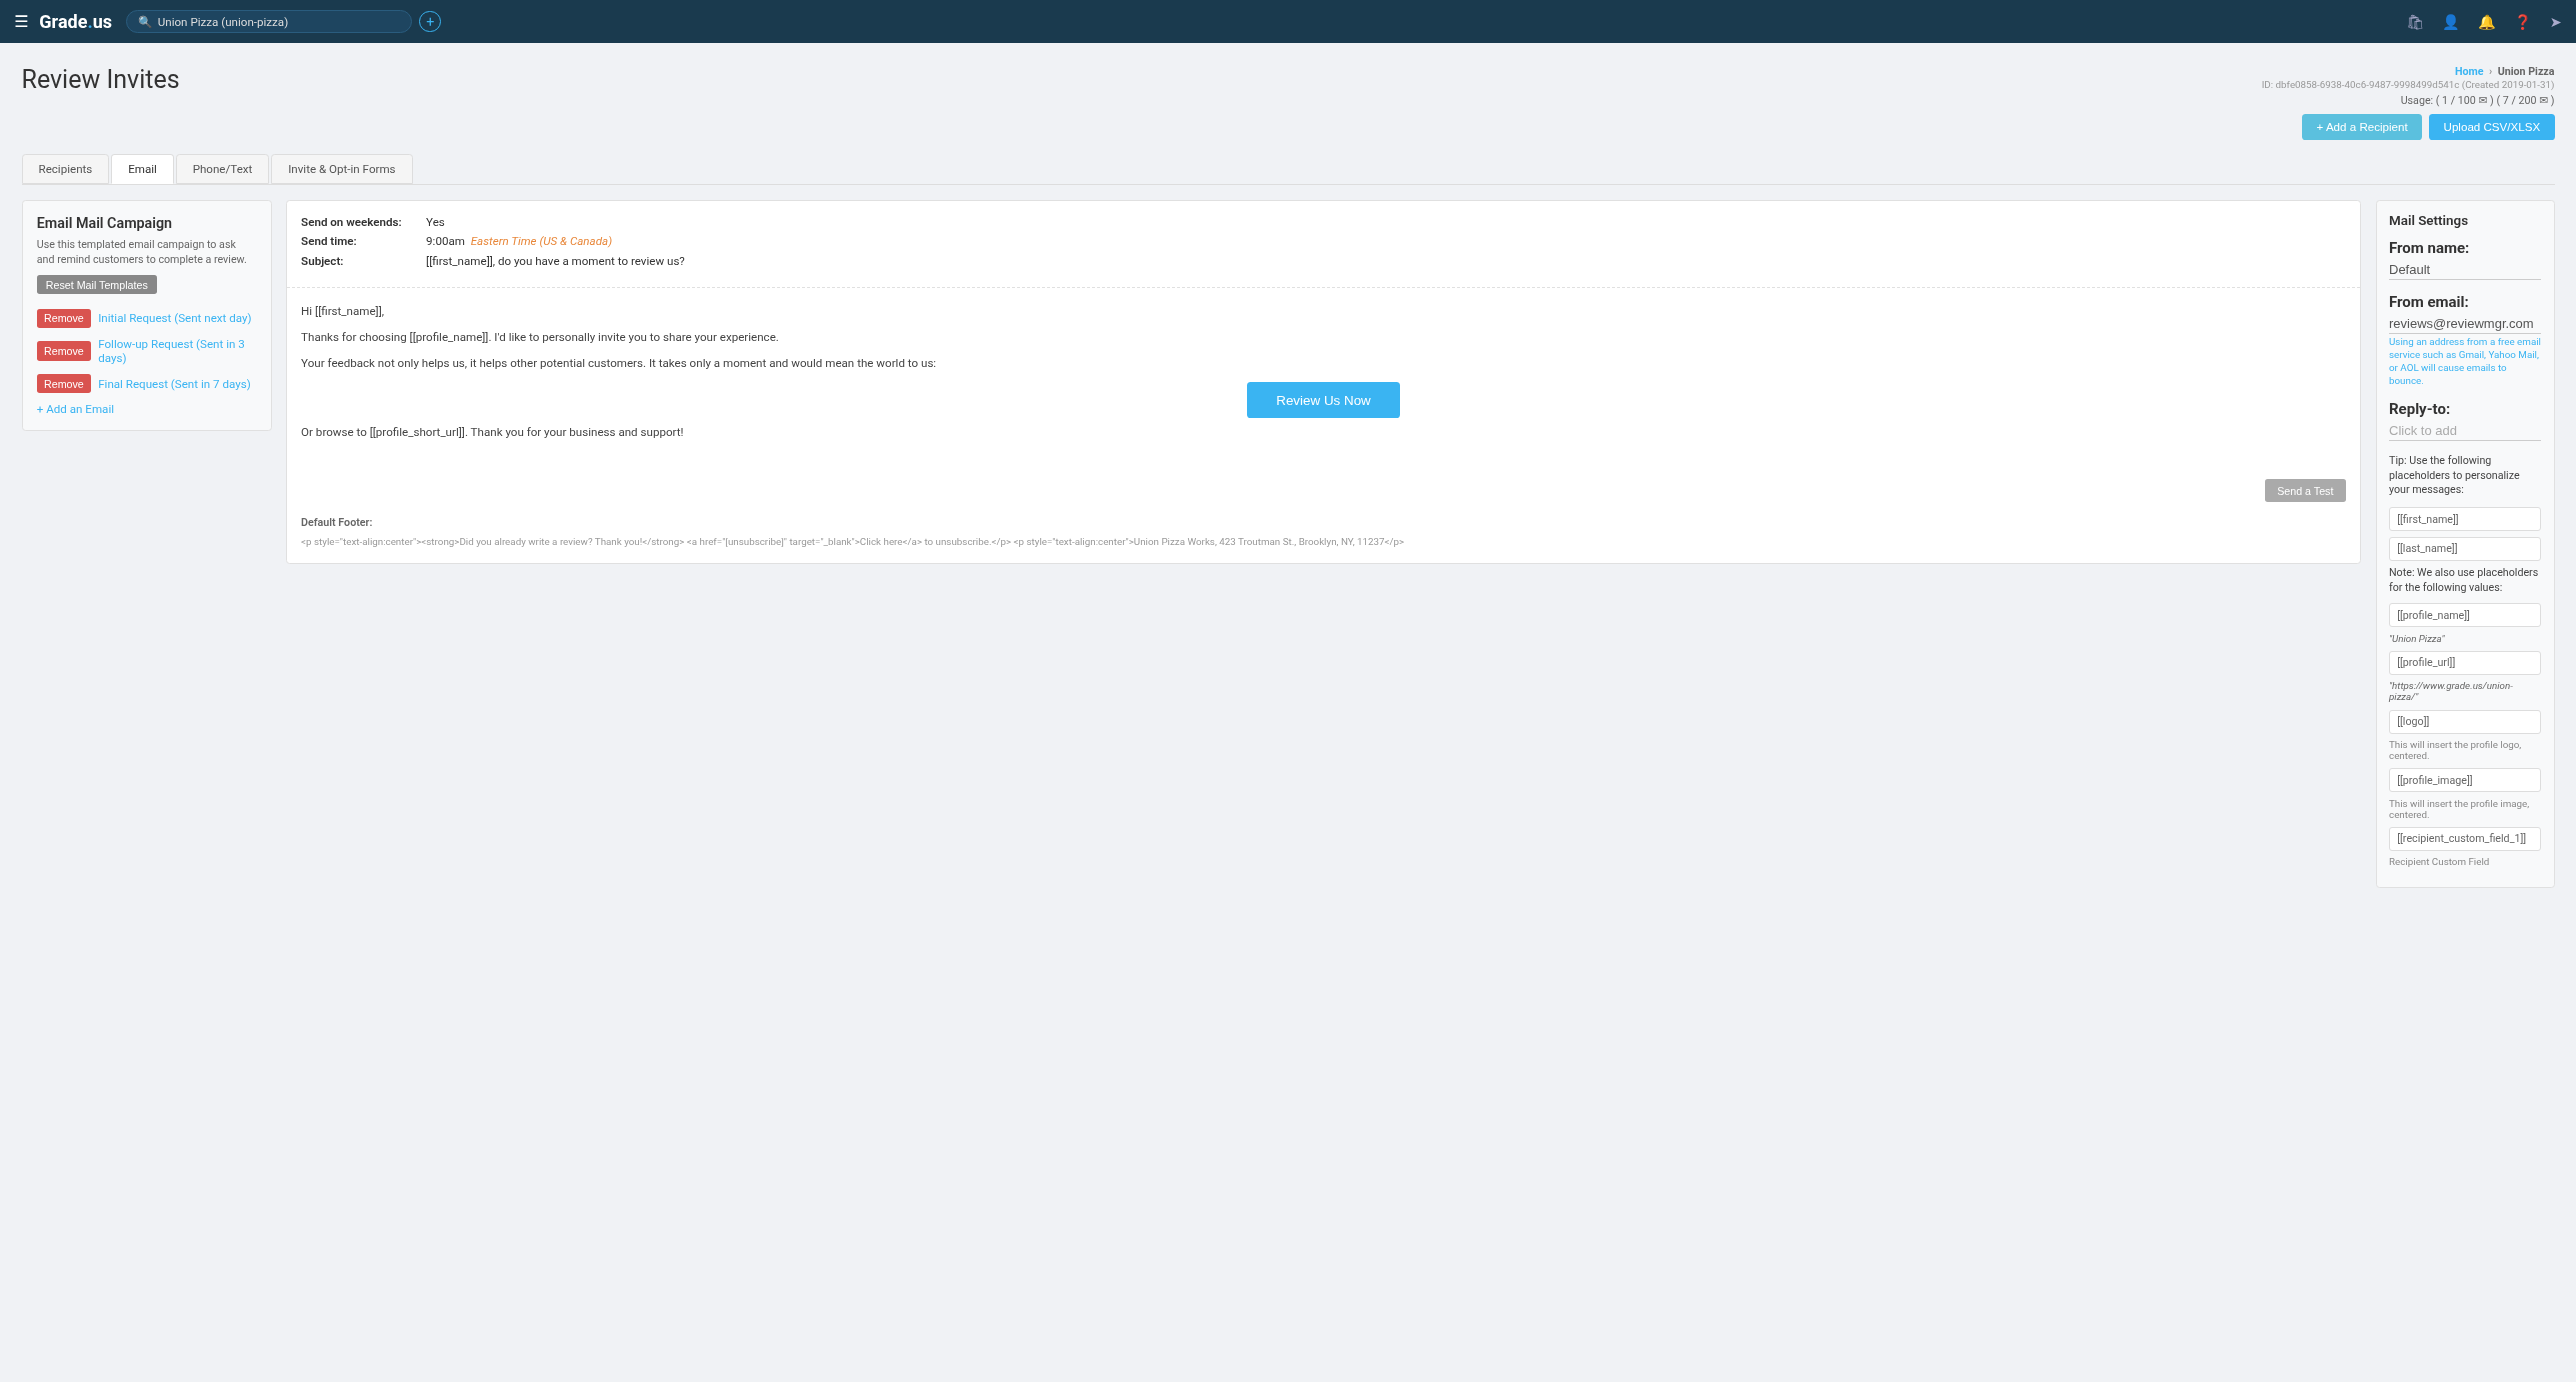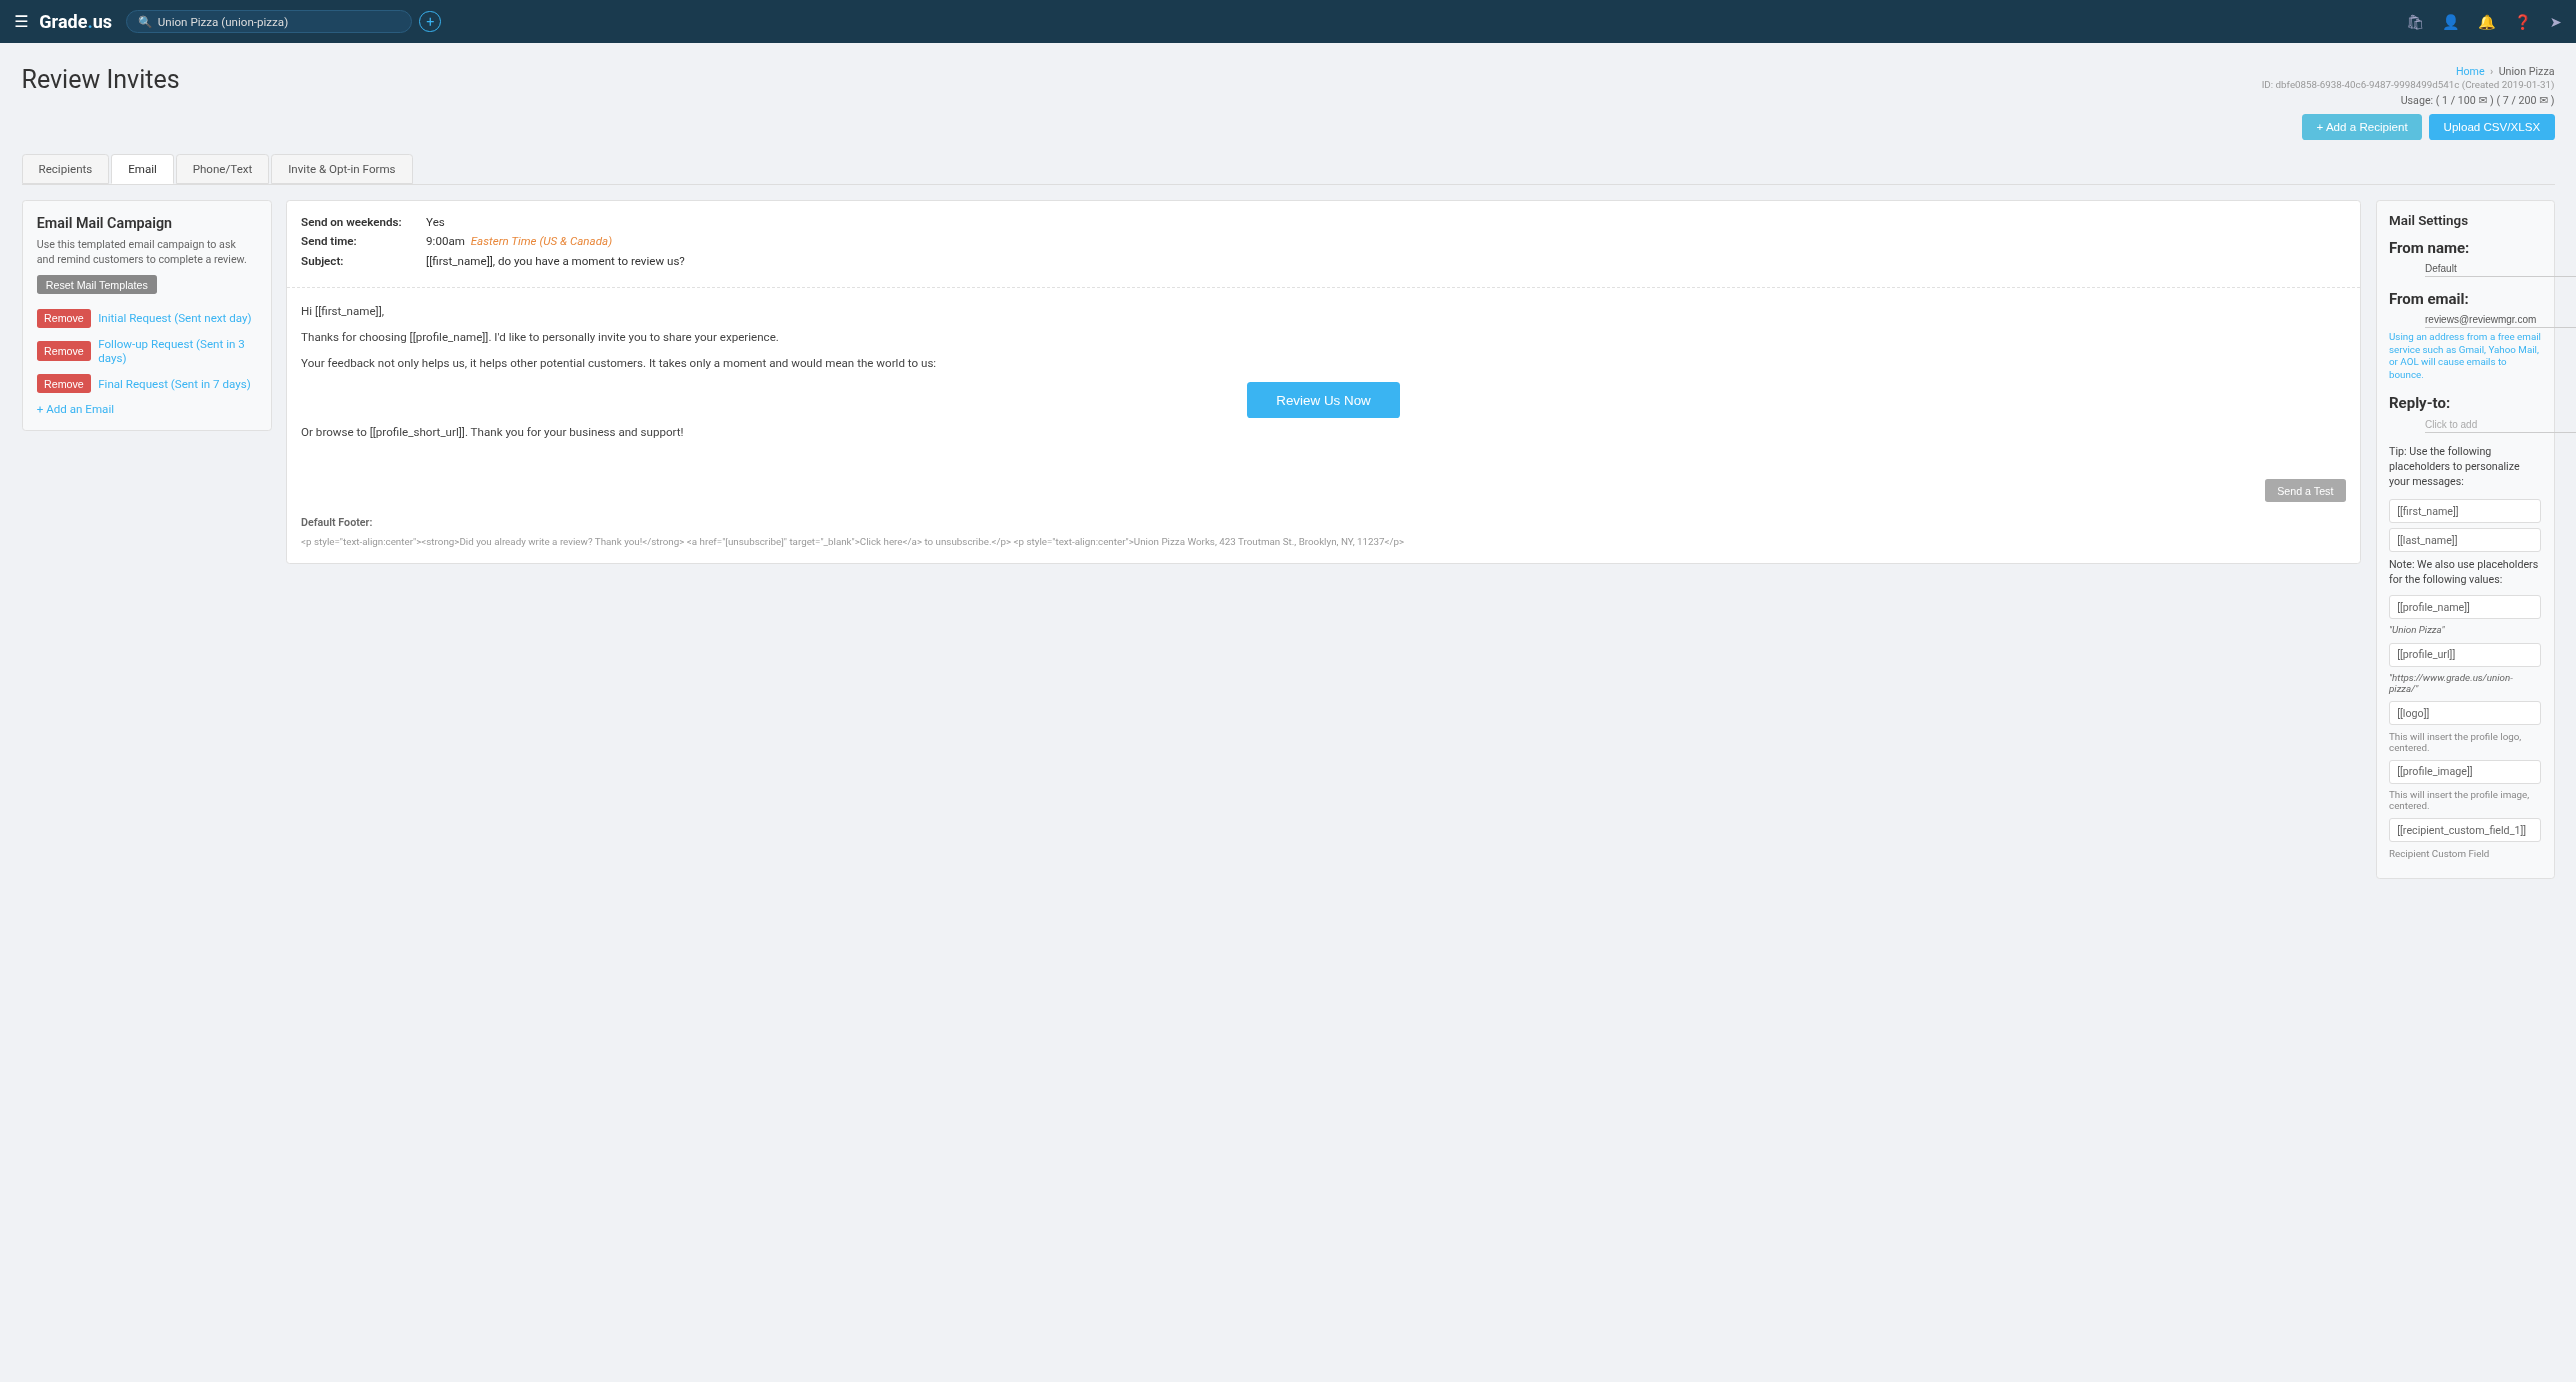--- a/index.html
+++ b/index.html
@@ -72,20 +72,21 @@
       color: #333;
     }
     .breadcrumb-area { text-align: right; }
     .breadcrumb {
       font-size: 10.7px;
       color: #666;
       display: flex;
       align-items: center;
       justify-content: flex-end;
       gap: 5.4px;
+      font-weight: bold;
     }
     .breadcrumb a { color: #3ab4f2; text-decoration: none; }
     .breadcrumb-sep { color: #999; }
     .page-id { font-size: 9.8px; color: #999; margin-top: 1.8px; }
     .usage-info { font-size: 10.7px; color: #666; margin-top: 3.6px; text-align: right; }
 
     
     .action-buttons {
       display: flex;
       gap: 7.2px;
@@ -218,25 +219,24 @@
       padding: 12.5px;
     }
     .right-panel-title { font-size: 13.4px; font-weight: 600; color: #333; margin-bottom: 10.7px; }
     .field-group { margin-bottom: 12.5px; }
     .field-label { font-size: 15px; font-weight: 700; color: #333; margin-bottom: 3.6px; }
     .field-input {
       width: 100%;
       border: none;
       border-bottom: 0.9px solid #ccc;
       background: transparent;
-      font-size: 10px;
+      font-size: 13px;
       color: #555;
       padding: 1.8px 0;
       outline: none;
-      margin-left: 36px;
     }
     .field-input::placeholder { color: #aaa; }
     .field-note { font-size: 9.8px; color: #3ab4f2; line-height: 1.3; margin-top: 2.7px; }
     .tip-box { font-size: 10.7px; color: #444; line-height: 1.4; margin-bottom: 9px; }
     .placeholder-tag {
       display: block;
       width: 100%;
       border: 0.9px solid #ddd;
       border-radius: 3px;
       padding: 4.5px 7.2px;

